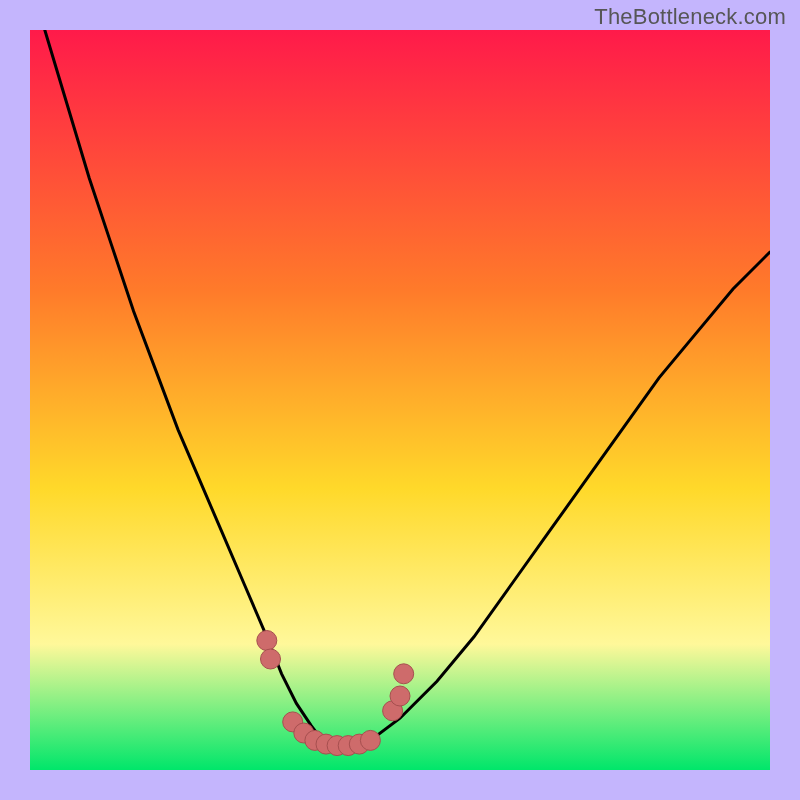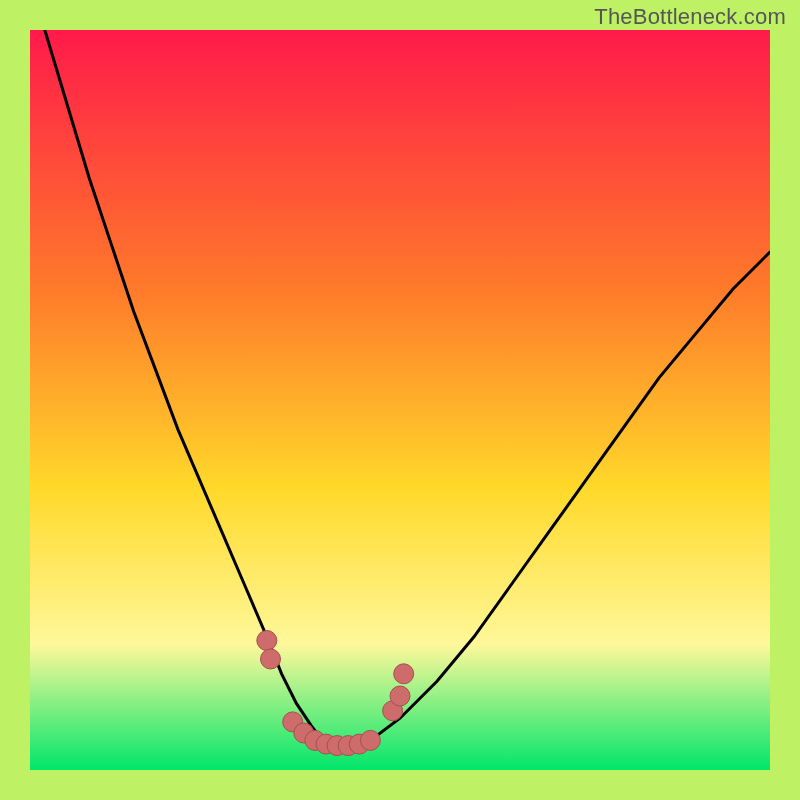--- a/index.html
+++ b/index.html
@@ -1,20 +1,20 @@
 <!DOCTYPE html>
 <html><head>
 <meta charset="utf-8">
 <style>
   * { margin: 0; padding: 0; box-sizing: border-box; }
   html, body { width: 800px; height: 800px; overflow: hidden; }
   .frame {
     width: 800px;
     height: 800px;
-    background: #bef264;
+    background: #c4b5fd;
     position: relative;
   }
   .watermark {
     position: absolute;
     top: 4px;
     right: 14px;
     font-family: Arial, Helvetica, sans-serif;
     font-size: 22px;
     color: #565656;
     letter-spacing: 0.2px;

